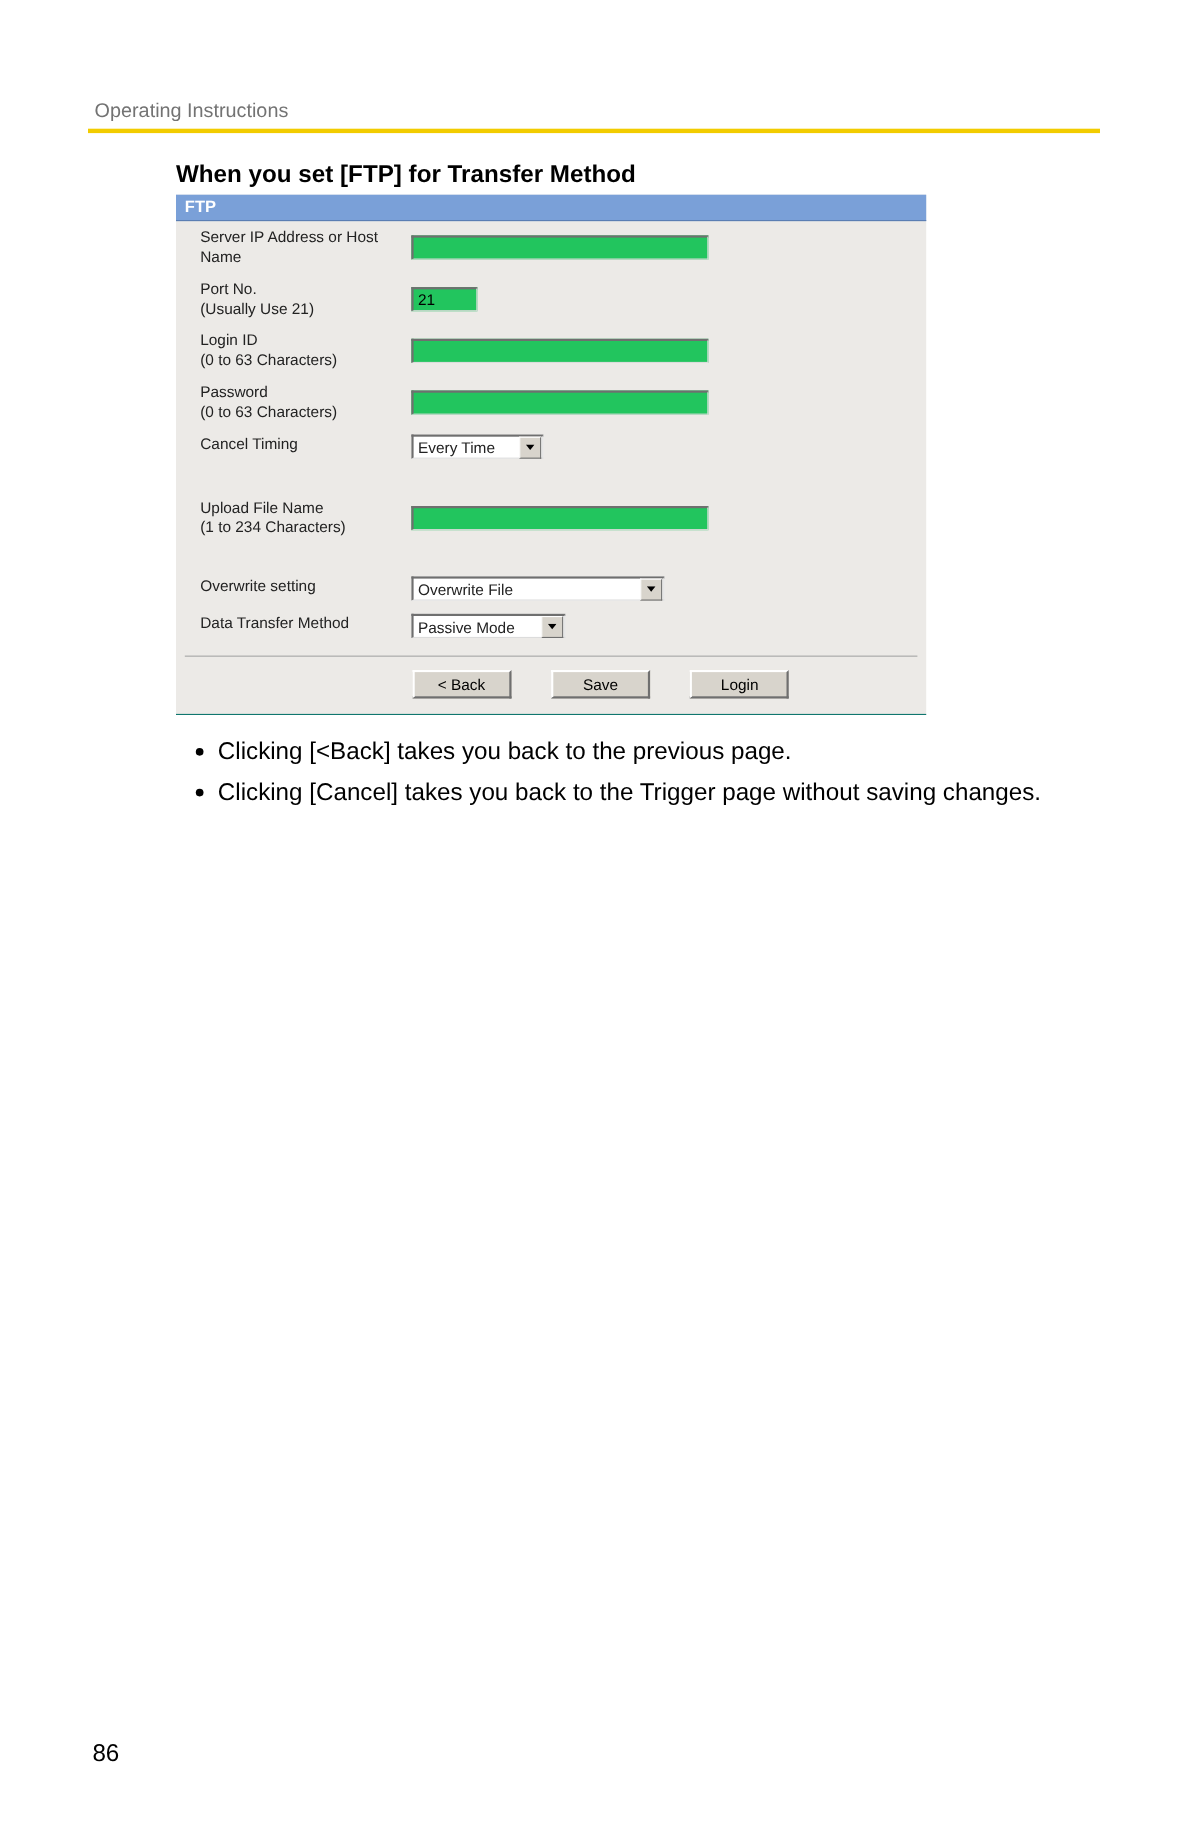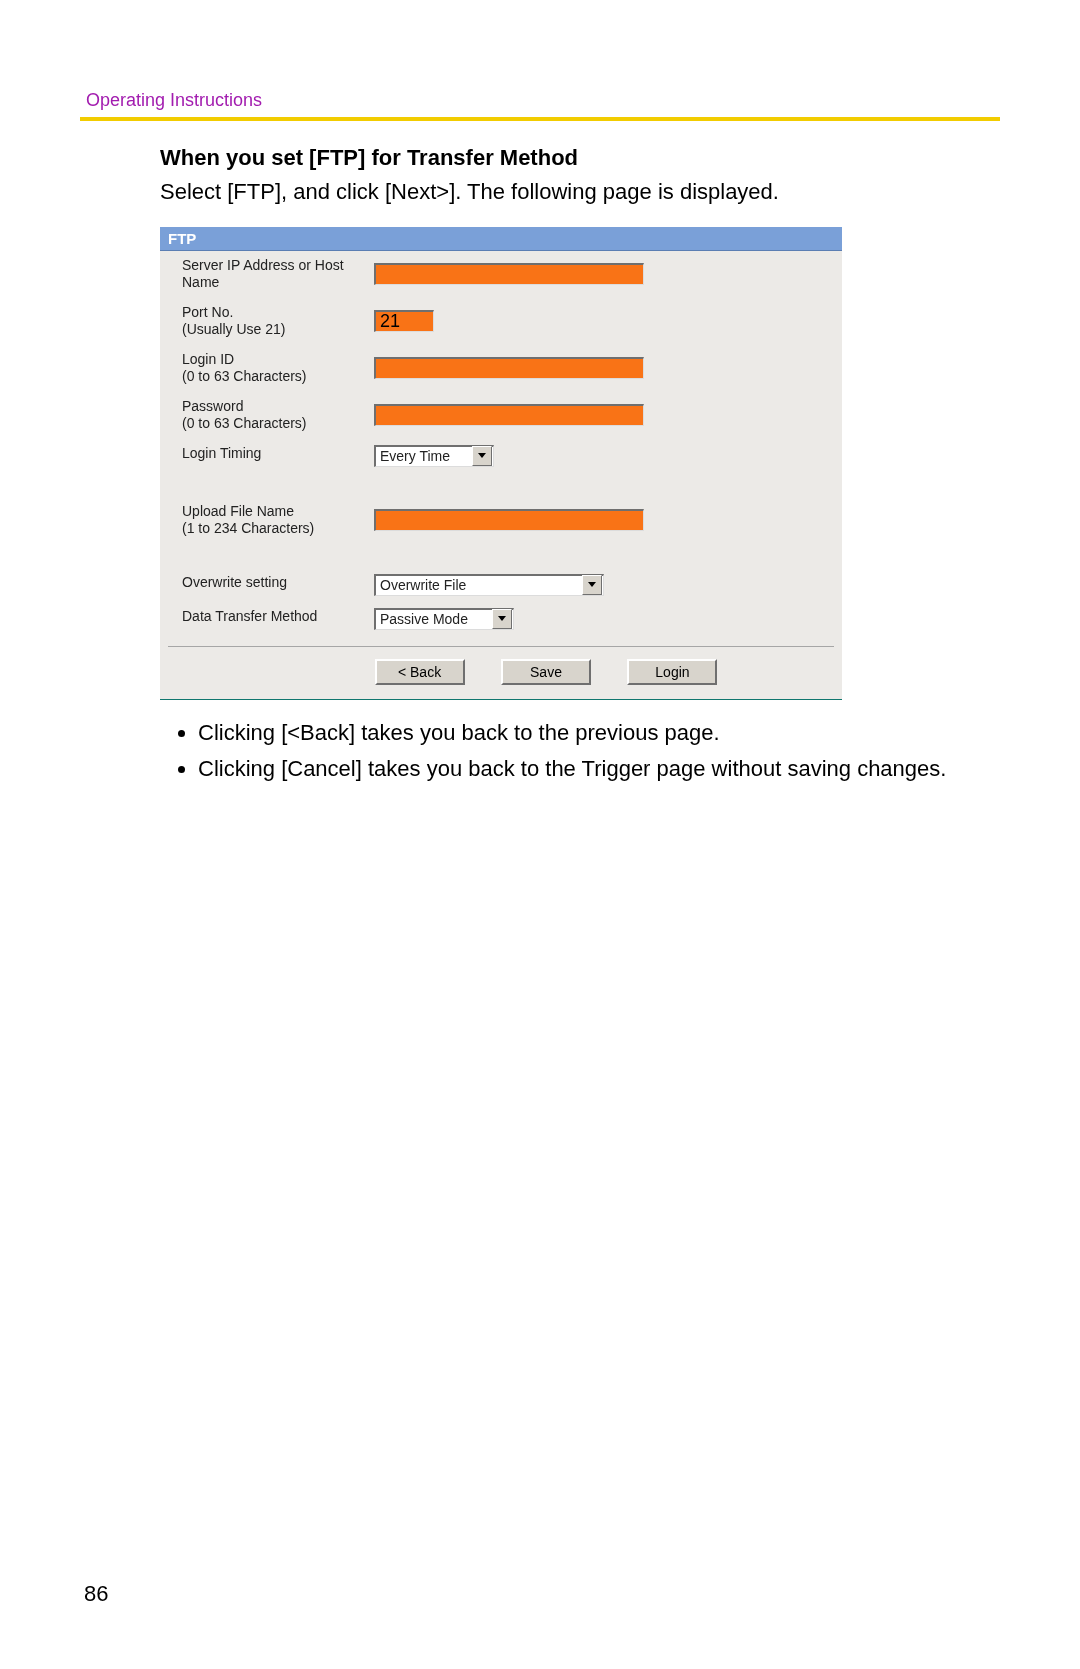--- a/index.html
+++ b/index.html
@@ -11,21 +11,21 @@
   }
   .page {
     width: 1080px;
     height: 1669px;
     position: relative;
     box-sizing: border-box;
     padding: 90px 80px 60px 80px;
   }
   .header-text {
     font-size: 18px;
-    color: #a21caf;
+    color: #737373;
     margin-bottom: 6px;
     padding-left: 6px;
   }
   .divider {
     border: none;
     height: 4px;
     background: #f2cc00;
     margin: 0 0 24px 0;
   }
   .content {
@@ -70,27 +70,27 @@
   }
   .form-table td.label {
     width: 180px;
     padding-left: 22px;
     line-height: 1.25;
     vertical-align: top;
     padding-top: 6px;
   }
   .win-input {
     font-family: Tahoma, Arial, sans-serif;
-    font-size: 18px;
+    font-size: 14px;
     height: 22px;
     border-top: 2px solid #6f6f6f;
     border-left: 2px solid #6f6f6f;
     border-right: 1px solid #dcdcdc;
     border-bottom: 1px solid #dcdcdc;
-    background: #f97316;
+    background: #22c55e;
     padding: 1px 4px;
     box-sizing: border-box;
   }
   .w-long { width: 270px; }
   .w-short { width: 60px; }
   .win-select {
     display: inline-flex;
     align-items: center;
     justify-content: space-between;
     font-family: Tahoma, Arial, sans-serif;
@@ -166,21 +166,20 @@
 </style>
 </head>
 <body>
 
 <div class="page">
   <div class="header-text">Operating Instructions</div>
   <hr class="divider">
 
   <div class="content">
     <h3 class="section-heading">When you set [FTP] for Transfer Method</h3>
-    <p class="intro">Select [FTP], and click [Next&gt;]. The following page is displayed.</p>
 
     <div class="screenshot">
       <div class="shot-title">FTP</div>
 
       <table class="form-table">
         <tbody>
             <tr>
           <td class="label">Server IP Address or Host Name</td>
           <td class="ft-input"><input class="win-input w-long" value="" style=""></td>
         </tr>
@@ -190,21 +189,21 @@
         </tr>
         <tr>
           <td class="label">Login ID<br>(0 to 63 Characters)</td>
           <td class="ft-input"><input class="win-input w-long" value="" style=""></td>
         </tr>
         <tr>
           <td class="label">Password<br>(0 to 63 Characters)</td>
           <td class="ft-input"><input class="win-input w-long" type="password" value="" style=""></td>
         </tr>
         <tr>
-          <td class="label">Login Timing</td>
+          <td class="label">Cancel Timing</td>
           <td class="ft-input">
             <span class="win-select sel-120">
               <span>Every Time</span>
               <span class="dd-btn">
                     <svg width="8" height="6">
                       <polygon points="0,0 8,0 4,5" fill="#000"></polygon>
                     </svg>
                   </span>
             </span>
           </td>

